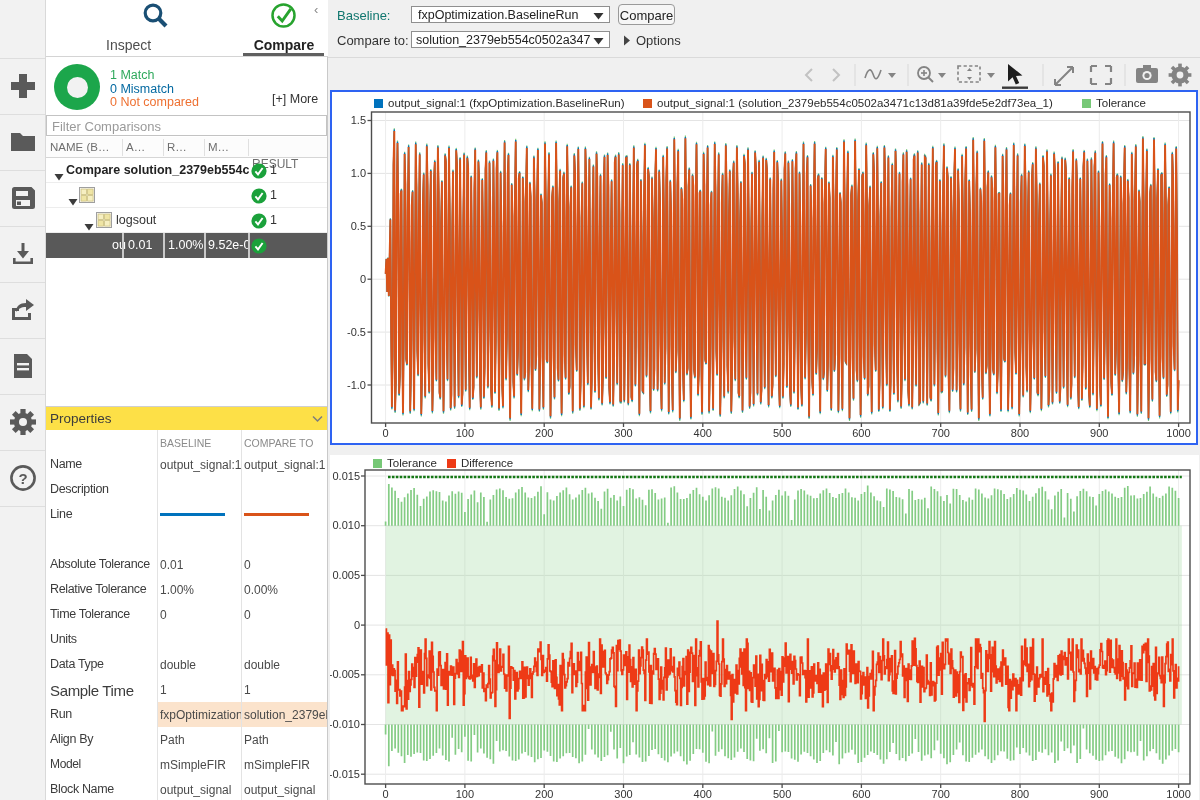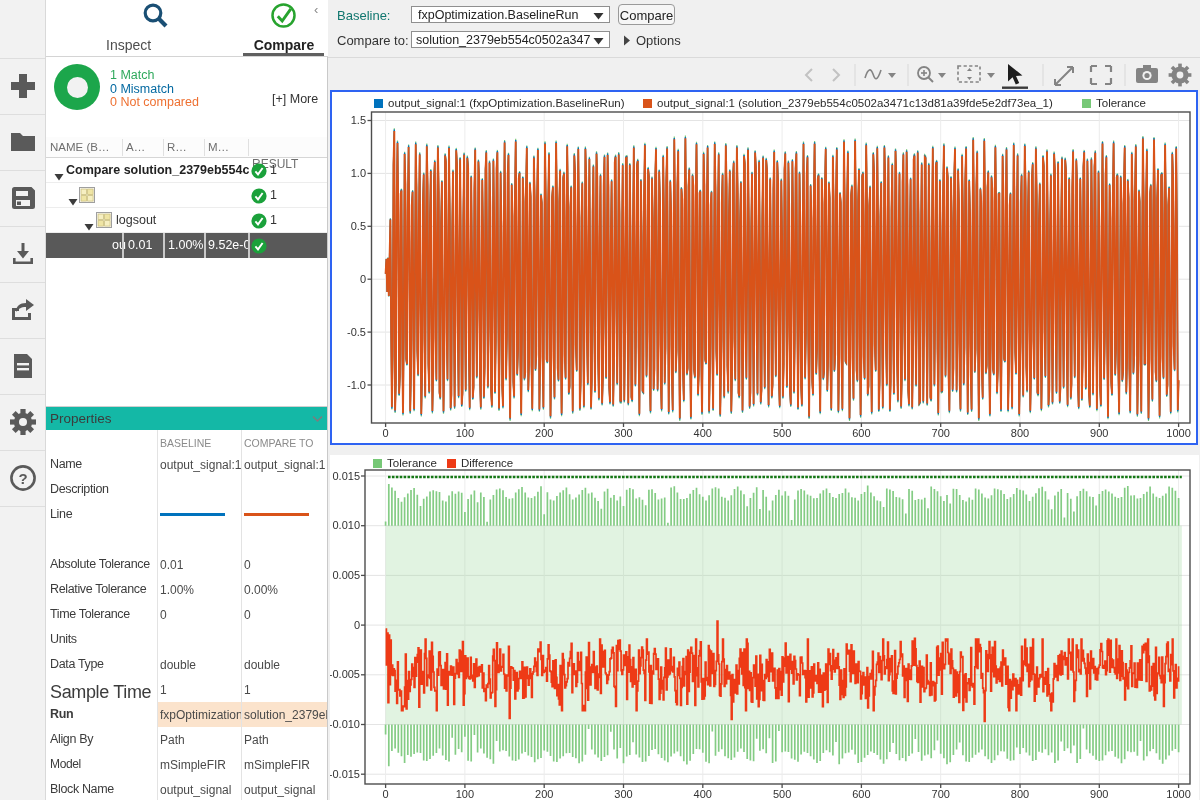--- a/index.html
+++ b/index.html
@@ -79,20 +79,23 @@
 </div>
 <div class="abs" style="left:314px;top:2px;width:12px;height:12px;color:#8a8a8a;font-size:13px">‹</div>
 <div class="abs" style="left:46px;top:58px;width:282px;height:57px">
 <div class="abs" style="left:8px;top:6px;width:46px;height:46px;border-radius:50%;background:#1ca64b"></div>
 <div class="abs" style="left:20.5px;top:18.5px;width:21px;height:21px;border-radius:50%;background:#f2f2f2"></div>
 <div class="abs" style="left:64px;top:10px;font-size:12.5px;color:#2fa95c">1 Match</div>
 <div class="abs" style="left:64px;top:23.5px;font-size:12.5px;color:#0369a1">0 Mismatch</div>
 <div class="abs" style="left:64px;top:37px;font-size:12.5px;color:#ee7031">0 Not compared</div>
 <div class="abs" style="left:226px;top:34px;font-size:12.5px;color:#333">[+] More</div>
 </div>
+<div class="abs" style="left:46px;top:115px;width:281px;height:21px;background:#fff;border:1px solid #c3c3c3">
+<div class="abs" style="left:5px;top:3px;font-size:13px;color:#9a9a9a">Filter Comparisons</div>
+    </div>
 <div class="abs" style="left:46px;top:137px;width:281px;height:21px;background:#fcfcfc;border-bottom:1px solid #d6d6d6">
 <div class="abs" style="left:4px;top:4px;font-size:11.5px;color:#6e6e6e">NAME (B…</div>
 <div class="abs" style="left:80px;top:4px;font-size:11.5px;color:#6e6e6e">A…</div>
 <div class="abs" style="left:121px;top:4px;font-size:11.5px;color:#6e6e6e">R…</div>
 <div class="abs" style="left:162px;top:4px;font-size:11.5px;color:#6e6e6e">M…</div>
 <div class="abs" style="left:206px;top:20px;font-size:12px;color:#6e6e6e">RESULT</div>
 <div class="abs" style="left:76px;top:2px;width:1px;height:17px;background:#e0e0e0"></div>
 <div class="abs" style="left:117px;top:2px;width:1px;height:17px;background:#e0e0e0"></div>
 <div class="abs" style="left:158px;top:2px;width:1px;height:17px;background:#e0e0e0"></div>
 <div class="abs" style="left:202px;top:2px;width:1px;height:17px;background:#e0e0e0"></div>
@@ -150,21 +153,21 @@
 <div class="abs" style="left:162px;top:5px;font-size:12.5px;color:#fff">9.52e-0</div>
 <div class="abs" style="left:205px;top:4.5px"><svg width="16" height="16" viewBox="0 0 16 16">
           <circle cx="8" cy="8" r="7.6" fill="#1ba13b"></circle>
           <path d="M4.4 8.4l2.6 3 4.6-6.4" fill="none" stroke="#fff" stroke-width="1.9"></path>
         </svg></div>
 <div class="abs" style="left:76px;top:0;width:2px;height:25px;background:#c9c9c9"></div>
 <div class="abs" style="left:117px;top:0;width:2px;height:25px;background:#c9c9c9"></div>
 <div class="abs" style="left:158px;top:0;width:2px;height:25px;background:#c9c9c9"></div>
 <div class="abs" style="left:202px;top:0;width:2px;height:25px;background:#c9c9c9"></div>
 </div>
-<div class="abs" style="left:46px;top:406px;width:281px;height:30px;background:#14b8a6;border-top:1px solid #cfcfcf;border-bottom:1px solid #dcdcdc">
+<div class="abs" style="left:46px;top:406px;width:281px;height:30px;background:#fde047;border-top:1px solid #cfcfcf;border-bottom:1px solid #dcdcdc">
 <div class="abs" style="left:4px;top:4px;font-size:13.5px;color:#3c3c3c">Properties</div>
 <svg class="abs" style="left:266px;top:8px" width="11" height="8" viewBox="0 0 11 8">
         <path d="M1 1.5l4.5 4.5L10 1.5" fill="none" stroke="#7d7d7d" stroke-width="1.5"></path>
       </svg>
 </div>
 <div class="abs" style="left:46px;top:430px;width:281px;height:22px;background:#fff">
 <div class="abs" style="left:114px;top:7px;font-size:10.5px;color:#8b8b8b">BASELINE</div>
 <div class="abs" style="left:198px;top:7px;font-size:10.5px;color:#8b8b8b">COMPARE TO</div>
 </div>
 <div class="abs" style="left:46px;top:452px;width:281px;height:25px;overflow:hidden">
@@ -201,27 +204,27 @@
       <div class="abs" style="left:4px;top:5px;font-size:12.5px;letter-spacing:-0.35px;color:#3c3c3c;white-space:nowrap;width:109px;overflow:hidden">Units</div>
       <div class="abs" style="left:114px;top:5.5px;font-size:12px;color:#4a4a4a;white-space:nowrap;width:83px;overflow:hidden"></div>
       <div class="abs" style="left:198px;top:5.5px;font-size:12px;color:#4a4a4a;white-space:nowrap;width:83px;overflow:hidden"></div>
     </div>
 <div class="abs" style="left:46px;top:652px;width:281px;height:25px;overflow:hidden">
       <div class="abs" style="left:4px;top:5px;font-size:12.5px;letter-spacing:-0.35px;color:#3c3c3c;white-space:nowrap;width:109px;overflow:hidden">Data Type</div>
       <div class="abs" style="left:114px;top:5.5px;font-size:12px;color:#4a4a4a;white-space:nowrap;width:83px;overflow:hidden">double</div>
       <div class="abs" style="left:198px;top:5.5px;font-size:12px;color:#4a4a4a;white-space:nowrap;width:83px;overflow:hidden">double</div>
     </div>
 <div class="abs" style="left:46px;top:677px;width:281px;height:25px;overflow:hidden">
-      <div class="abs" style="left:4px;top:5px;font-size:18px;letter-spacing:-0.35px;color:#3c3c3c;white-space:nowrap;width:109px;overflow:hidden">Sample Time</div>
+      <div class="abs" style="left:4px;top:5px;font-size:15px;letter-spacing:-0.35px;color:#3c3c3c;white-space:nowrap;width:109px;overflow:hidden">Sample Time</div>
       <div class="abs" style="left:114px;top:5.5px;font-size:12px;color:#4a4a4a;white-space:nowrap;width:83px;overflow:hidden">1</div>
       <div class="abs" style="left:198px;top:5.5px;font-size:12px;color:#4a4a4a;white-space:nowrap;width:83px;overflow:hidden">1</div>
     </div>
 <div class="abs" style="left:46px;top:702px;width:281px;height:25px;overflow:hidden">
       <div class="abs" style="left:111px;top:0;width:170px;height:25px;background:#fbe3cc;"></div>
-      <div class="abs" style="left:4px;top:5px;font-size:12.5px;letter-spacing:-0.35px;color:#3c3c3c;font-weight:bold;white-space:nowrap;width:109px;overflow:hidden">Run</div>
+      <div class="abs" style="left:4px;top:5px;font-size:12.5px;letter-spacing:-0.35px;color:#3c3c3c;font-weight:normal;white-space:nowrap;width:109px;overflow:hidden">Run</div>
       <div class="abs" style="left:114px;top:5.5px;font-size:12px;color:#4a4a4a;white-space:nowrap;width:83px;overflow:hidden">fxpOptimization.BaselineRun</div>
       <div class="abs" style="left:198px;top:5.5px;font-size:12px;color:#4a4a4a;white-space:nowrap;width:83px;overflow:hidden">solution_2379eb554c0502</div>
     </div>
 <div class="abs" style="left:46px;top:727px;width:281px;height:25px;overflow:hidden">
       <div class="abs" style="left:4px;top:5px;font-size:12.5px;letter-spacing:-0.35px;color:#3c3c3c;white-space:nowrap;width:109px;overflow:hidden">Align By</div>
       <div class="abs" style="left:114px;top:5.5px;font-size:12px;color:#4a4a4a;white-space:nowrap;width:83px;overflow:hidden">Path</div>
       <div class="abs" style="left:198px;top:5.5px;font-size:12px;color:#4a4a4a;white-space:nowrap;width:83px;overflow:hidden">Path</div>
     </div>
 <div class="abs" style="left:46px;top:752px;width:281px;height:25px;overflow:hidden">
       <div class="abs" style="left:4px;top:5px;font-size:12px;letter-spacing:-0.35px;color:#3c3c3c;white-space:nowrap;width:109px;overflow:hidden">Model</div>

